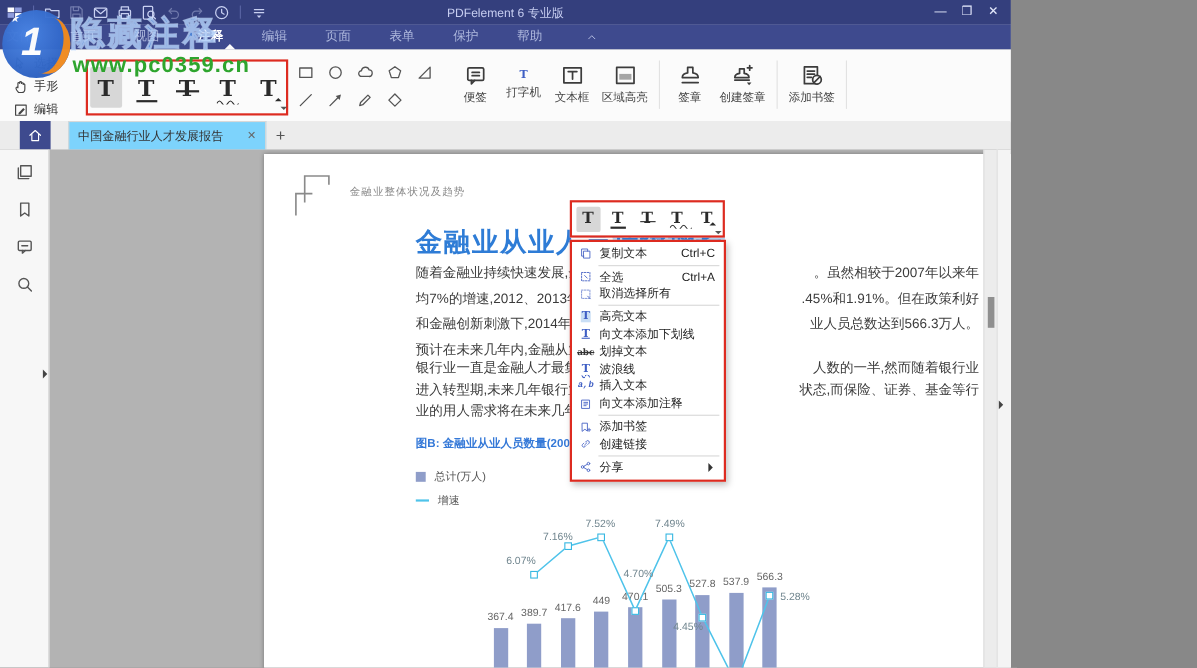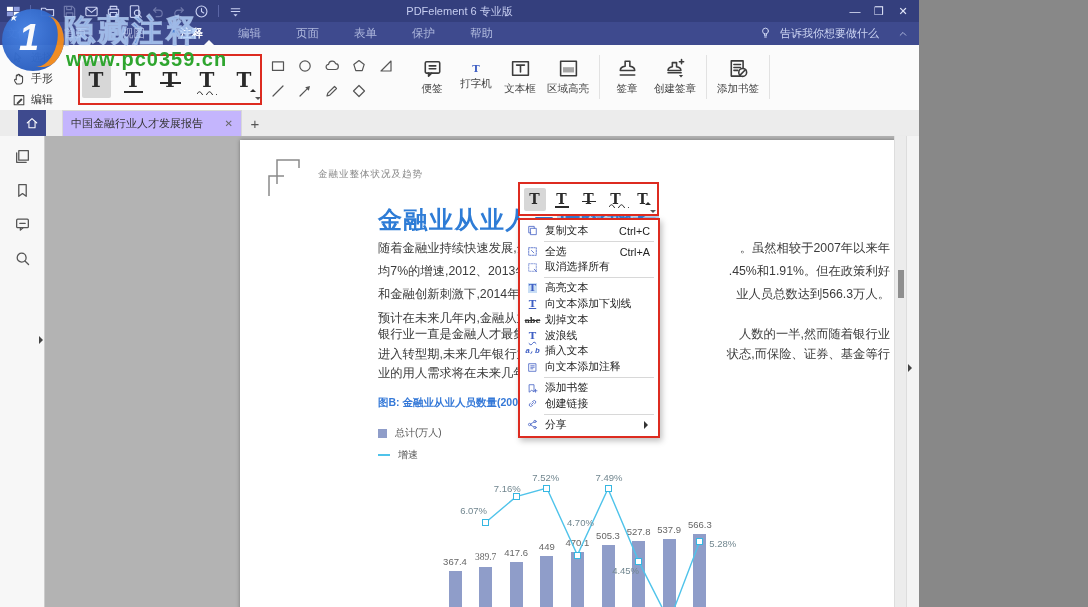--- a/index.html
+++ b/index.html
@@ -58,21 +58,21 @@
   .shape svg{width:100%;height:100%;}
   #tb-buttons{position:absolute;left:415px;top:6px;height:52px;display:flex;align-items:center;gap:10px;}
   .tbtn{display:flex;flex-direction:column;align-items:center;gap:3px;font-size:10.5px;color:#444;min-width:34px;}
   .tbtn svg{width:21px;height:21px;color:#3c3c3c;}
   .v-sep{width:1px;height:44px;background:#e2e2e2;}
 
   
   #tabbar{position:absolute;top:110px;left:0;right:0;height:26px;background:#ececec;border-bottom:1px solid #d0d0d0;display:flex;align-items:stretch;}
   #home-btn{width:28px;margin-left:18px;background:#3e4a8e;color:#fff;display:flex;align-items:center;justify-content:center;}
   #home-btn svg{width:14px;height:14px;}
-  #doc-tab{margin-left:16px;width:162px;background:#c4b5fd;border:1px solid #d8d8d8;border-bottom:none;
+  #doc-tab{margin-left:16px;width:162px;background:#7dd3fc;border:1px solid #d8d8d8;border-bottom:none;
            display:flex;align-items:center;justify-content:space-between;padding:12px 8px;font-size:11px;color:#333;}
   #tab-close{color:#666;font-size:10px;}
   #new-tab{width:26px;display:flex;align-items:center;justify-content:center;color:#555;font-size:15px;}
 
   
   #main{position:absolute;top:136px;left:0;right:0;bottom:0;background:#b3b3b3;}
   #sidebar{position:absolute;left:0;top:0;bottom:0;width:44px;background:#f7f7f7;border-right:1px solid #cccccc;
            display:flex;flex-direction:column;align-items:center;padding-top:12px;gap:17px;}
   .sb-ico{width:17px;height:17px;color:#555;}
   .sb-ico svg{width:100%;height:100%;}
@@ -221,29 +221,20 @@
         <span class="rtab">文件</span>
         <span class="rtab">首页</span>
         <span class="rtab">视图</span>
         <span class="rtab active">注释<span class="notch"></span></span>
         <span class="rtab">编辑</span>
         <span class="rtab">页面</span>
         <span class="rtab">表单</span>
         <span class="rtab">保护</span>
         <span class="rtab">帮助</span>
       </div>
-    <div id="tellme">
-      <span class="tb-ico">
-          <svg viewBox="0 0 16 16" fill="none" stroke="currentColor" stroke-width="1.2" stroke-linecap="round" stroke-linejoin="round">
-            <circle cx="8" cy="6.2" r="3.6"></circle>
-            <path d="M6.8 9.8v2.2h2.4V9.8M6.9 13.6h2.2"></path>
-          </svg>
-        </span>
-      <span>告诉我你想要做什么</span>
-    </div>
     <div id="ribbon-collapse">
         <svg viewBox="0 0 16 16" fill="none" stroke="currentColor" stroke-width="1.2" stroke-linecap="round" stroke-linejoin="round">
           <path d="M3.5 10l4.5-4.5L12.5 10"></path>
         </svg>
       </div>
   </div>
 
   <div id="toolbar">
     <div id="mode-tools">
         <div class="mode-row">
@@ -497,21 +488,21 @@
           <div class="leg-row">
             <span class="leg-ln" style="background: rgb(79, 195, 234);"></span>
             <span>增速</span>
           </div>
         </div>
 
       <div id="chart-layer">
           <div class="bar" style="left: 208.5px; top: 431px; width: 13px; height: 89px; background: rgb(143, 157, 201);"></div>
           <div class="bar-val" style="left: 215px; top: 416px;">367.4</div>
           <div class="bar" style="left: 239.1px; top: 426.9px; width: 13px; height: 93.1px; background: rgb(143, 157, 201);"></div>
-          <div class="bar-val" style="left: 245.6px; top: 411.852px; font-family: Liberation Serif, serif;">389.7</div>
+          <div class="bar-val" style="left: 245.6px; top: 411.852px;">389.7</div>
           <div class="bar" style="left: 269.7px; top: 421.7px; width: 13px; height: 98.3px; background: rgb(143, 157, 201);"></div>
           <div class="bar-val" style="left: 276.2px; top: 406.663px;">417.6</div>
           <div class="bar" style="left: 300.3px; top: 415.8px; width: 13px; height: 104.2px; background: rgb(143, 157, 201);"></div>
           <div class="bar-val" style="left: 306.8px; top: 400.822px;">449</div>
           <div class="bar" style="left: 330.9px; top: 411.9px; width: 13px; height: 108.1px; background: rgb(143, 157, 201);"></div>
           <div class="bar-val" style="left: 337.4px; top: 396.898px;">470.1</div>
           <div class="bar" style="left: 361.5px; top: 405.4px; width: 13px; height: 114.6px; background: rgb(143, 157, 201);"></div>
           <div class="bar-val" style="left: 368px; top: 390.351px;">505.3</div>
           <div class="bar" style="left: 392.1px; top: 401.2px; width: 13px; height: 118.8px; background: rgb(143, 157, 201);"></div>
           <div class="bar-val" style="left: 398.6px; top: 386.166px;">527.8</div>

